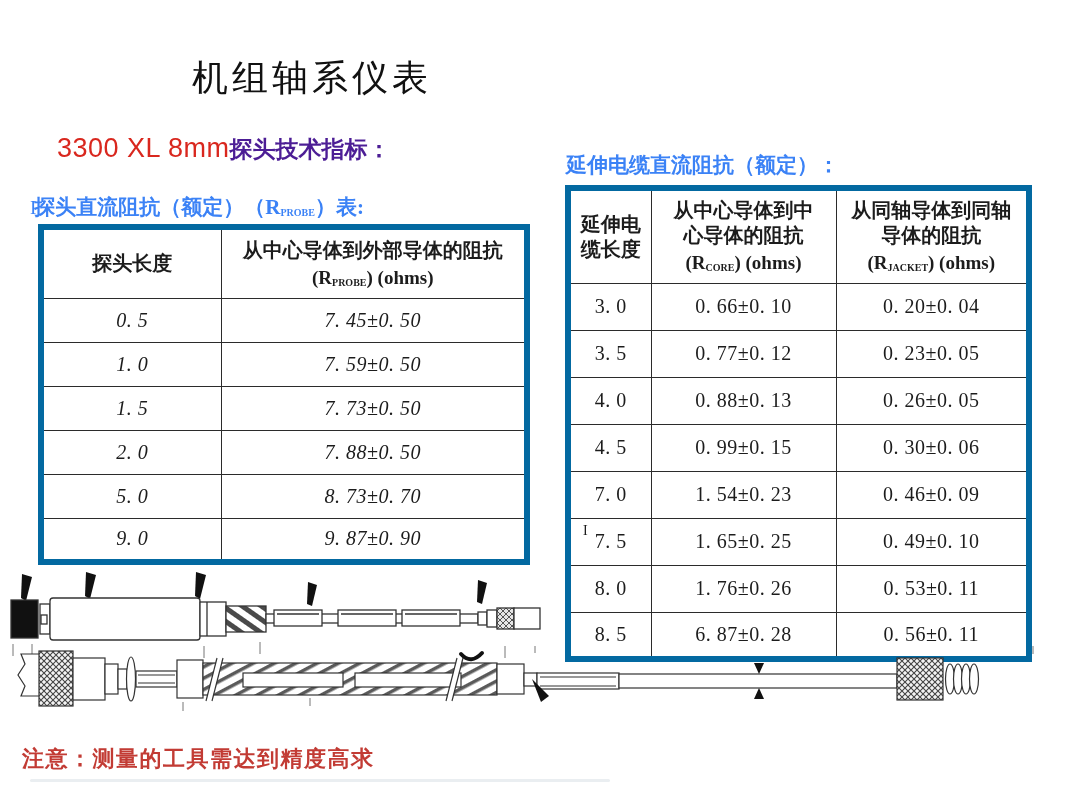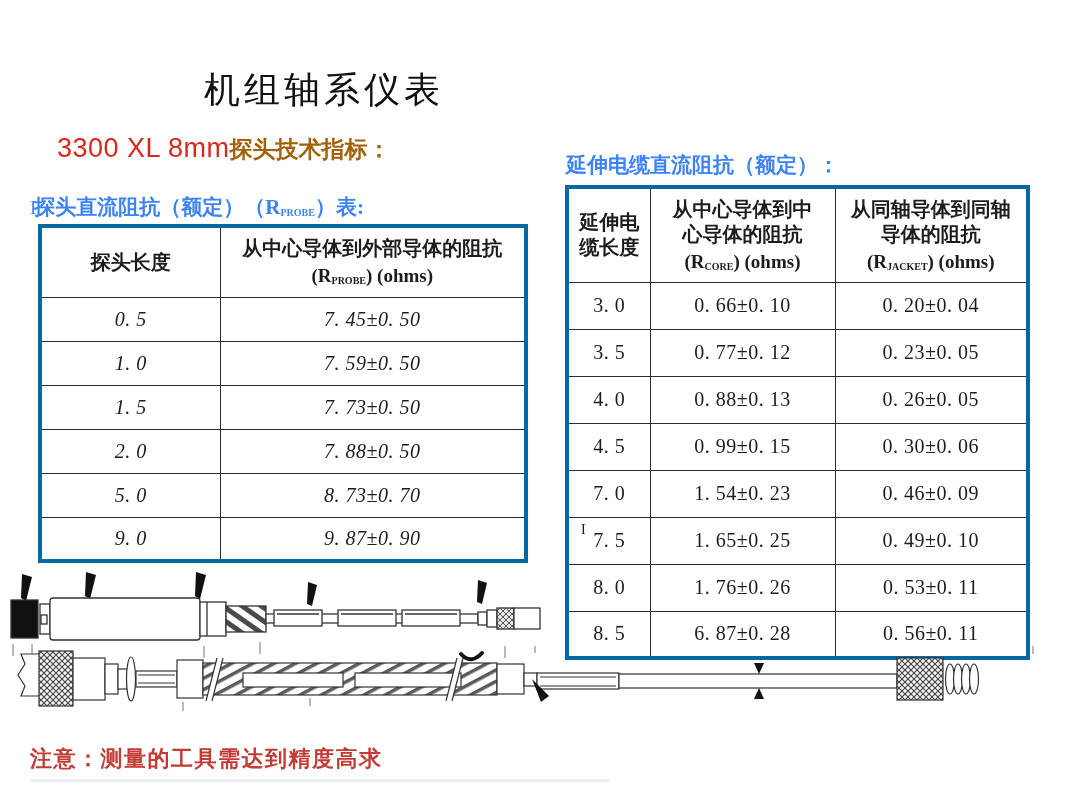--- a/index.html
+++ b/index.html
@@ -2,37 +2,37 @@
 <html><head>
 <meta charset="utf-8">
 <style>
   html,body{margin:0;padding:0;background:#fff;}
   .page{
     position:relative;width:1080px;height:810px;background:#ffffff;
     font-family:"Liberation Serif","DejaVu Serif",serif;color:#1c1c1c;overflow:hidden;
   }
   
   .title{
-    position:absolute;left:188px;top:50px;margin:16px;
+    position:absolute;left:188px;top:50px;margin:4px;
     font-size:36px;font-weight:400;letter-spacing:4px;color:#111;
   }
   .subtitle{position:absolute;left:40px;top:133px;white-space:nowrap;}
   .subtitle .model{
     font-family:"Liberation Sans","DejaVu Sans",sans-serif;
     font-size:27px;font-weight:500;color:#d9271e;letter-spacing:0.5px;margin-left:17px;
   }
-  .subtitle .spec{font-size:23px;font-weight:700;color:#a16207;}
+  .subtitle .spec{font-size:23px;font-weight:700;color:#4c1d95;}
   .tbl-title{position:absolute;font-size:21px;font-weight:700;color:#3b82f6;white-space:nowrap;}
   .t1{left:30px;top:193px;}
   .t2{left:566px;top:151px;}
   .artifact-i{font-weight:400;margin-right:-2px;font-size:19px;}
   
   table.tbl{
     position:absolute;border-collapse:collapse;table-layout:fixed;background:#fff;
-    border:4px solid #0369a1;
+    border:6px solid #0369a1;
   }
   .tbl th,.tbl td{
     border:1.6px solid #2b2b2b;text-align:center;vertical-align:middle;
     padding:0;font-size:20px;line-height:1.25;box-sizing:border-box;
   }
   .tbl th{font-weight:700;}
   .tbl td{letter-spacing:0.5px;}
   .unit{font-weight:700;font-size:19px;margin-top:3px;letter-spacing:0;}
   sub.sb{font-size:10px;vertical-align:-2px;letter-spacing:0;}
   
@@ -49,21 +49,21 @@
   td.rel{position:relative;}
   .cell-artifact{
     position:absolute;left:12px;top:3px;font-size:14px;letter-spacing:0;font-weight:400;
   }
   
   .fig1{position:absolute;left:8px;top:566px;}
   .fig2{position:absolute;left:5px;top:646px;}
   
   .note{
     position:absolute;left:22px;top:744px;font-size:22px;font-weight:600;
-    color:#c23b34;letter-spacing:1.5px;white-space:nowrap;margin-left:8px;
+    color:#c23b34;letter-spacing:1.5px;white-space:nowrap;
   }
   .smudge{
     position:absolute;left:30px;top:779px;width:580px;height:3px;
     background:#eaeef1;border-radius:2px;
   }
 </style>
 </head>
 <body>
 
 <div class="page">

